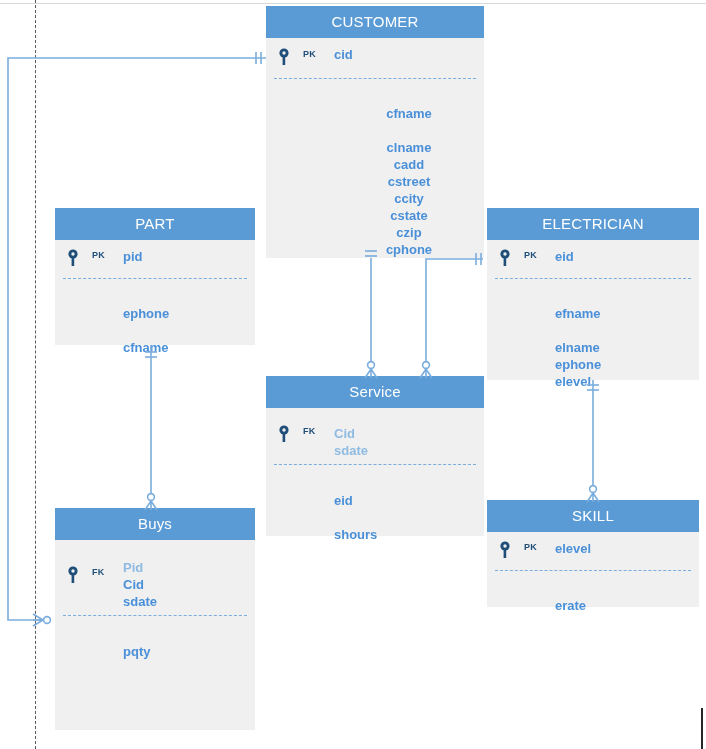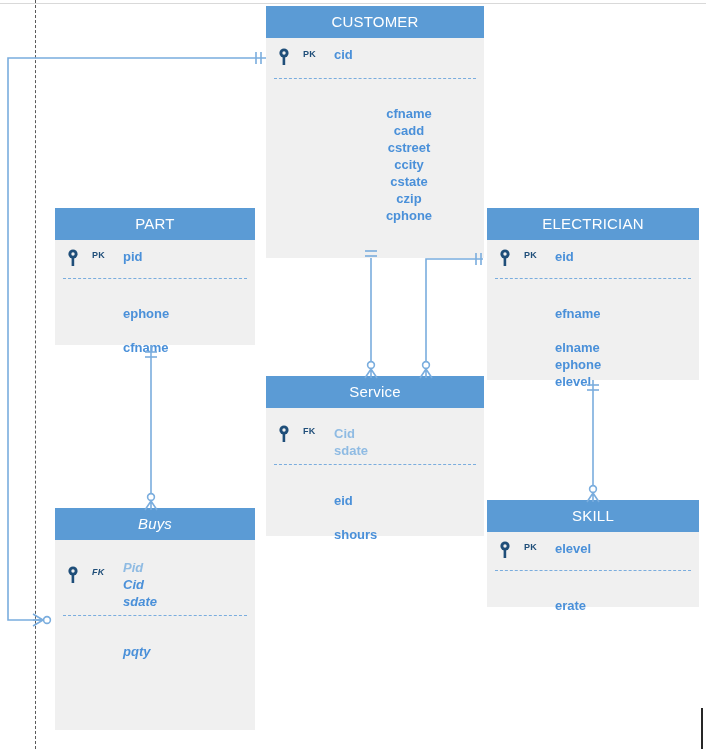--- a/index.html
+++ b/index.html
@@ -95,20 +95,21 @@
           <span class="klabel">PK</span>
         </div>
         <div class="attrs">
           <div class="attr">cid</div>
         </div>
       </div>
       <div class="divider" style="top:40px;"></div>
       <div class="attr-block" style="padding-top:13px;text-align:center;">
         <div class="attrs">
           <div class="attr">cfname</div>
+          <div class="attr gap">clname</div>
           <div class="attr">cadd</div>
           <div class="attr">cstreet</div>
           <div class="attr">ccity</div>
           <div class="attr">cstate</div>
           <div class="attr">czip</div>
           <div class="attr">cphone</div>
         </div>
       </div>
     </div>
   </div>
@@ -193,21 +194,21 @@
       <div class="divider" style="top:56px;"></div>
       <div class="attr-block" style="padding-top:14px;">
         <div class="attrs">
           <div class="attr">eid</div>
           <div class="attr gap">shours</div>
         </div>
       </div>
     </div>
   </div>
 
-  <div class="entity" style="left:55px;top:508px;width:200px;height:222px;font-style:italic;">
+  <div class="entity" style="left:55px;top:508px;width:200px;height:222px;">
     <div class="entity-header">Buys</div>
     <div class="entity-body">
       <div class="pk-block" style="height:75px;">
         <div class="keycell" style="top:26px;">
           <span class="kglyph">
             <svg width="13" height="17" viewBox="0 0 13 17">
               <circle cx="6" cy="5" r="4.6" fill="#1F4E79"></circle>
               <circle cx="6" cy="5" r="1.7" fill="#F0F0F0"></circle>
               <rect x="4.6" y="8" width="2.6" height="9" fill="#1F4E79"></rect>
             </svg>

